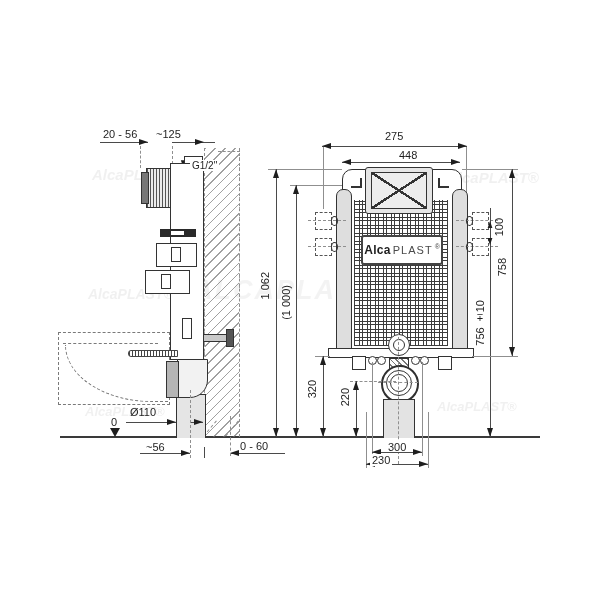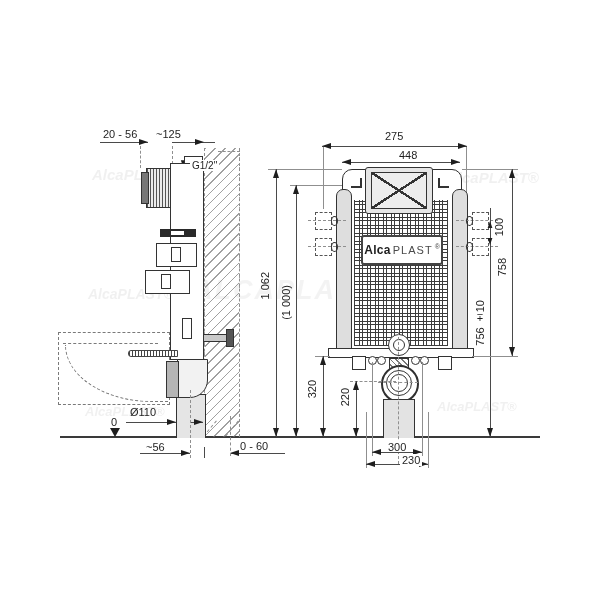--- a/index.html
+++ b/index.html
@@ -210,19 +210,19 @@
     <div class="dim vdim" style="left:496px;top:258px">758</div>
 
     <div class="vl" style="left:372px;top:362px;height:94px;background:#8f8f8f"></div>
     <div class="vl" style="left:422px;top:362px;height:94px;background:#8f8f8f"></div>
     <div class="dim bgw" style="left:386px;top:441px">300</div>
     <div class="hl" style="left:372px;top:452px;width:50px"></div>
     <div class="ar ar-l" style="left:372px;top:449px"></div>
     <div class="ar ar-r" style="left:413px;top:449px"></div>
     <div class="vl" style="left:366px;top:412px;height:56px;background:#8f8f8f"></div>
     <div class="vl" style="left:428px;top:412px;height:56px;background:#8f8f8f"></div>
-    <div class="dim bgw" style="left:400px;top:454px;z-index:5">230</div>
+    <div class="dim bgw" style="left:370px;top:454px;z-index:5">230</div>
     <div class="hl" style="left:366px;top:464px;width:62px"></div>
     <div class="ar ar-l" style="left:366px;top:461px"></div>
     <div class="ar ar-r" style="left:419px;top:461px"></div>
   </div>
 
 </div>
 
 </body></html>

